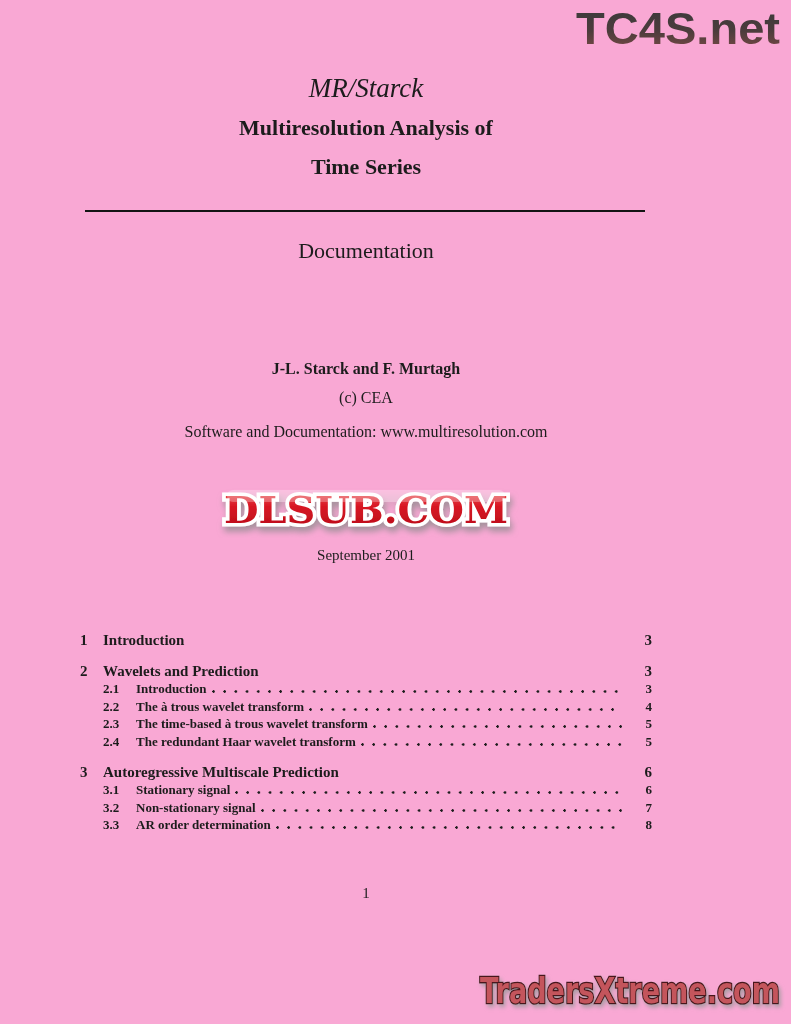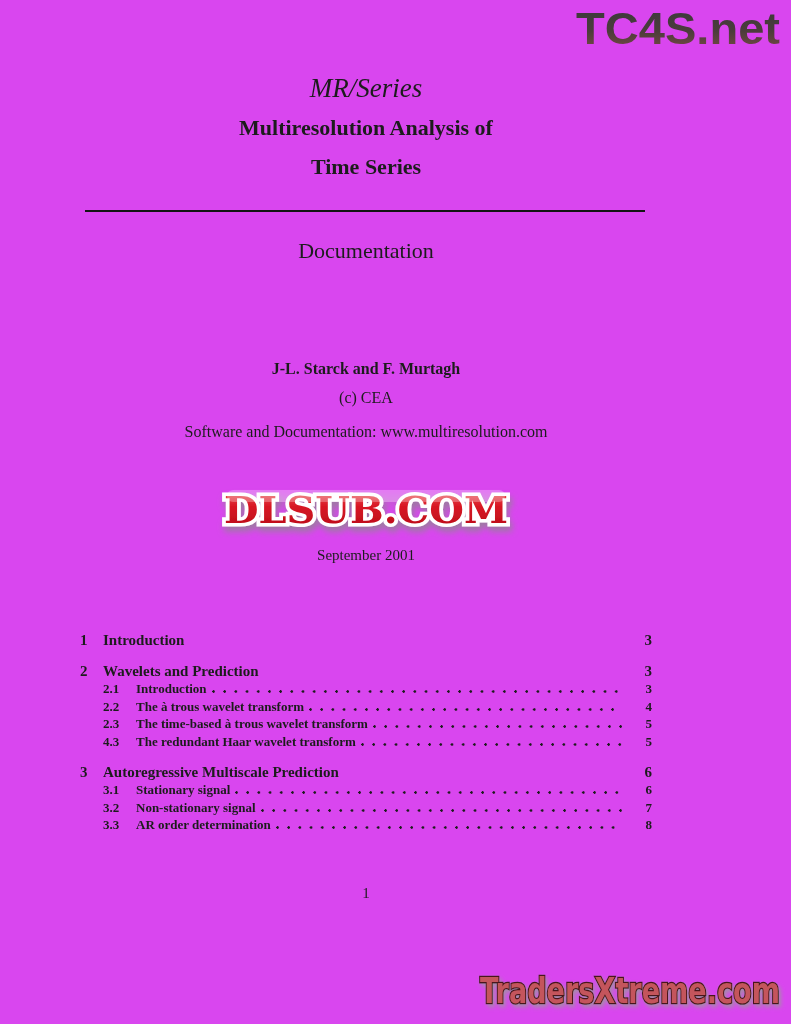--- a/index.html
+++ b/index.html
@@ -4,21 +4,21 @@
 <style>
   html, body {
     margin: 0;
     padding: 0;
     background: #ffffff;
   }
   .page {
     position: relative;
     width: 791px;
     height: 1024px;
-    background: #d946ef;
+    background: #f9a8d4;
     overflow: hidden;
     font-family: "Liberation Serif", "DejaVu Serif", serif;
     color: #1c1c1c;
   }
   
   .tc4s {
     position: absolute;
     top: 2px;
     right: 5px;
   }
@@ -136,21 +136,21 @@
     <defs>
       <linearGradient id="tcgrad" x1="0" y1="0" x2="0" y2="1">
         <stop offset="0" stop-color="#39393b"></stop>
         <stop offset="0.55" stop-color="#4c3c3c"></stop>
         <stop offset="1" stop-color="#7d4a46"></stop>
       </linearGradient>
     </defs>
     <text x="107" y="42" text-anchor="middle" font-family="'Liberation Sans', sans-serif" font-weight="bold" font-size="44" fill="url(#tcgrad)" textLength="204" lengthAdjust="spacingAndGlyphs">TC4S.net</text>
   </svg>
 
-  <div class="content product-title">MR/Series</div>
+  <div class="content product-title">MR/Starck</div>
   <div class="content main-title">
     <div>Multiresolution Analysis of</div>
     <div>Time Series</div>
   </div>
   <div class="title-rule"></div>
   <div class="content subtitle">Documentation</div>
 
   <div class="content authors">J-L. Starck and F. Murtagh</div>
   <div class="content copyright">(c) CEA</div>
   <div class="content software-line">Software and Documentation: www.multiresolution.com</div>
@@ -201,21 +201,21 @@
         <span class="toc-leader"></span>
         <span class="toc-page">4</span>
       </div>
       <div class="toc-row level2">
         <span class="toc-num">2.3</span>
         <span class="toc-title">The time-based à trous wavelet transform</span>
         <span class="toc-leader"></span>
         <span class="toc-page">5</span>
       </div>
       <div class="toc-row level2">
-        <span class="toc-num">4.3</span>
+        <span class="toc-num">2.4</span>
         <span class="toc-title">The redundant Haar wavelet transform</span>
         <span class="toc-leader"></span>
         <span class="toc-page">5</span>
       </div>
       <div class="toc-row level1">
         <span class="toc-num">3</span>
         <span class="toc-title">Autoregressive Multiscale Prediction</span>
         <span class="toc-leader"></span>
         <span class="toc-page">6</span>
       </div>

